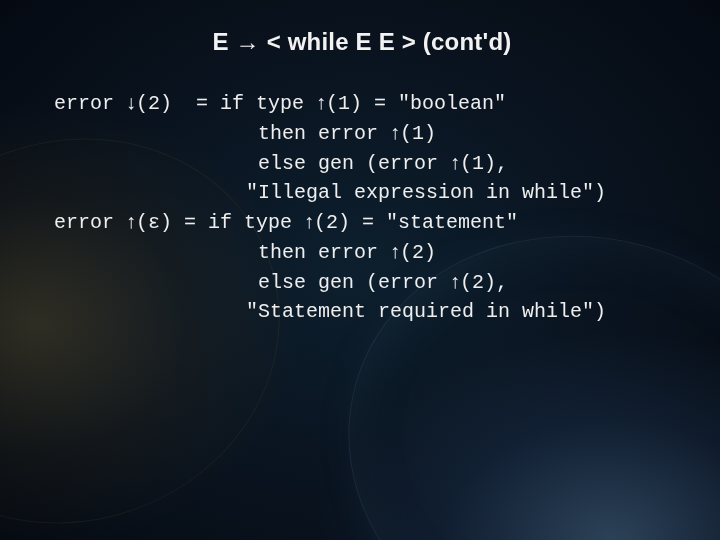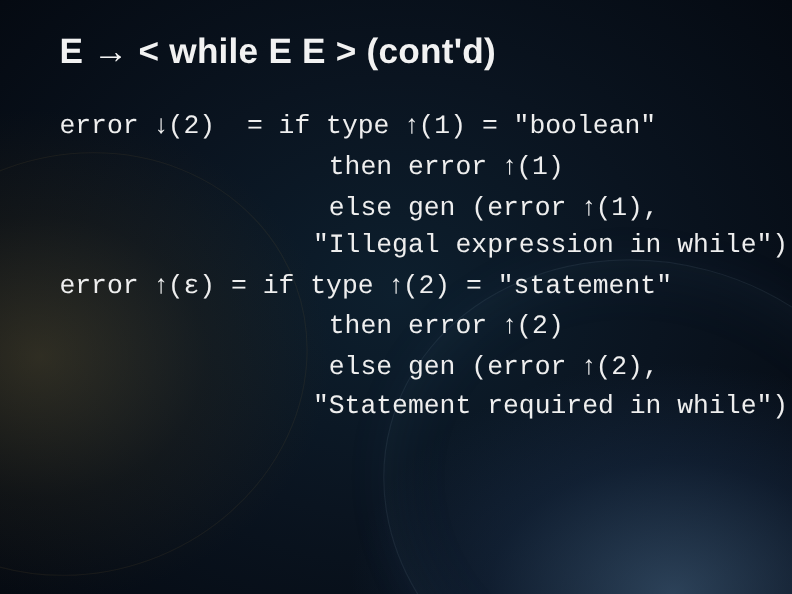--- a/index.html
+++ b/index.html
@@ -49,30 +49,31 @@
 
   .slide {
     position: relative;
     width: 100%;
     height: 100%;
     box-sizing: border-box;
     padding: 28px 50px 30px 54px;
   }
 
   .title {
-    font-size: 32px;
+    font-size: 24px;
     font-weight: bold;
     color: #f2f2f2;
     margin: 0 0 32px 0;
     letter-spacing: 0.2px;
+    text-align: center;
   }
 
   .code {
     font-family: "Courier New", Courier, monospace;
-    font-size: 24px;
+    font-size: 20px;
     line-height: 1.45;
     white-space: pre;
     color: #eeeeee;
   }
 
   .arrow {
     font-family: Arial, Helvetica, sans-serif;
   }
 </style>
 </head>

